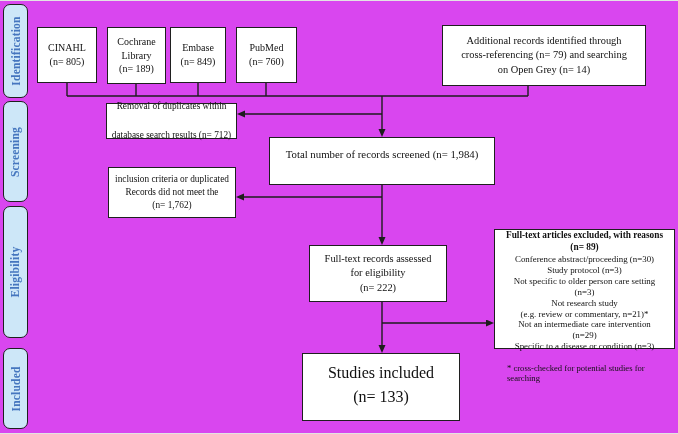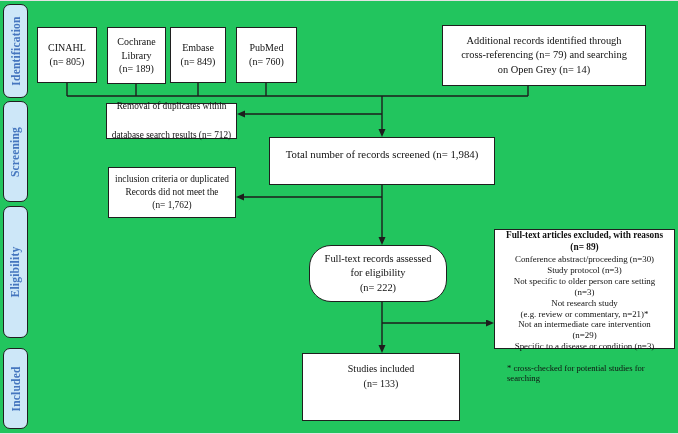--- a/index.html
+++ b/index.html
@@ -4,21 +4,21 @@
 <style>
   :root{
     --stage-fill:#cde7f8;
     --stage-text:#4576be;
     --line-color:#1d1d1d;
   }
   html,body{margin:0;padding:0;background:#fff;}
   #canvas{
     position:relative;
     width:678px;height:434px;
-    background:#22c55e;
+    background:#d946ef;
     font-family:"Liberation Serif","DejaVu Serif",serif;
     color:#111;
     overflow:hidden;
     border-top:1px solid #e3e3e3;
     border-bottom:1px solid #e3e3e3;
     box-sizing:border-box;
   }
   
   .stage{
     position:absolute;left:3px;width:25px;
@@ -44,25 +44,25 @@
     box-sizing:border-box;
     display:flex;flex-direction:column;
     align-items:center;justify-content:center;
     text-align:center;
   }
   .src-box{font-size:10px;line-height:1.38;}
   .additional{font-size:10.4px;line-height:1.4;}
   .duplicates{font-size:9.3px;line-height:1.45;}
   .screened{font-size:10.8px;justify-content:flex-start;padding-top:10px;}
   .records{font-size:9.3px;line-height:1.4;}
-  .fulltext{font-size:10.4px;line-height:1.35;border-radius:22px;}
+  .fulltext{font-size:10.4px;line-height:1.35;}
   .excluded{justify-content:flex-start;padding:0 3px 0 3px;}
   .excluded .exc-title{font-weight:bold;font-size:9.3px;line-height:1.25;white-space:nowrap;}
   .excluded .exc-reasons{font-size:8.9px;line-height:1.22;margin-top:1px;}
-  .included-box{font-size:10px;line-height:1.5;justify-content:flex-start;padding-top:7px;}
+  .included-box{font-size:16px;line-height:1.5;justify-content:flex-start;padding-top:7px;}
   .footnote{
     position:absolute;left:507px;top:362px;width:170px;
     font-size:8.6px;line-height:1.2;text-align:left;
   }
   #connectors{position:absolute;left:0;top:0;pointer-events:none;}
   #connectors line,#connectors polyline{stroke:var(--line-color);stroke-width:1.4;fill:none;}
   #connectors marker path{fill:var(--line-color);}
 </style>
 </head>
 <body>

